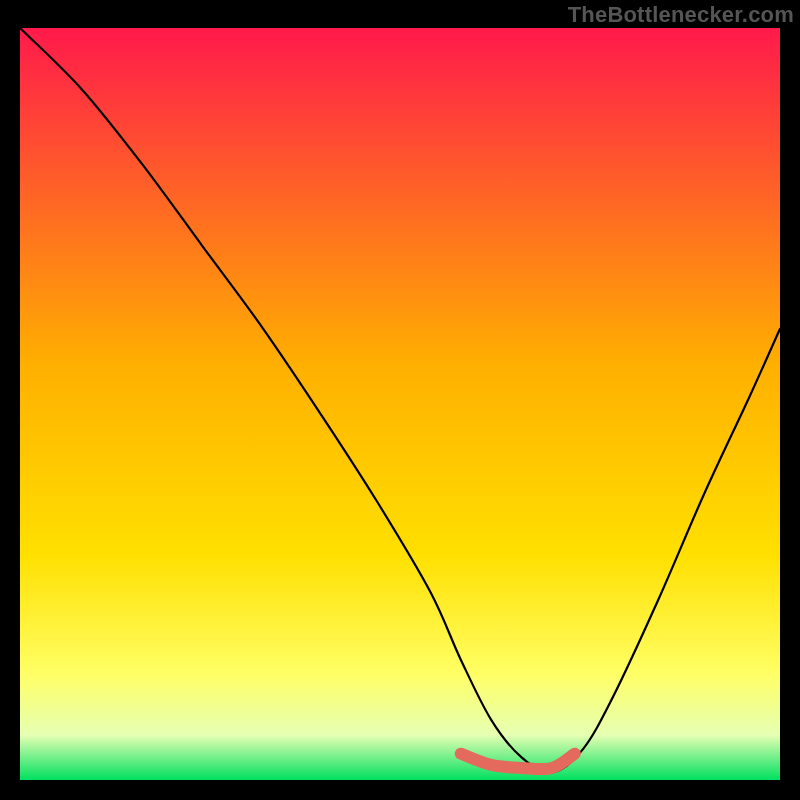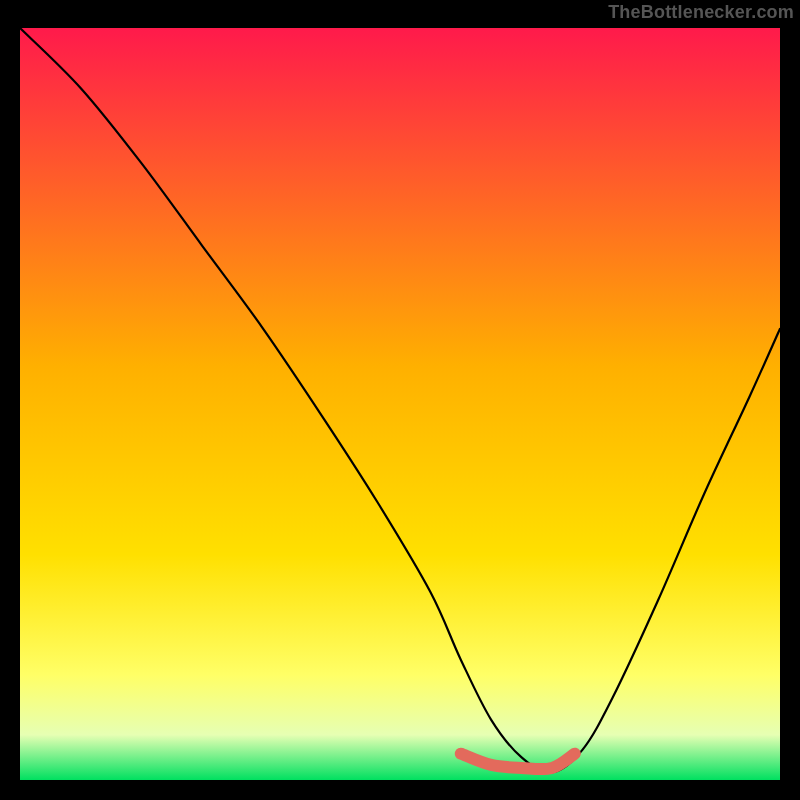--- a/index.html
+++ b/index.html
@@ -8,21 +8,21 @@
     position: relative;
     width: 800px;
     height: 800px;
     background: #000;
   }
   .watermark {
     position: absolute;
     top: 2px;
     right: 6px;
     font-family: Arial, Helvetica, sans-serif;
-    font-size: 18px;
+    font-size: 22px;
     font-weight: 600;
     color: #555;
     letter-spacing: 0.2px;
     user-select: none;
   }
   .frame {
     position: absolute;
     left: 20px;
     right: 20px;
     top: 28px;

